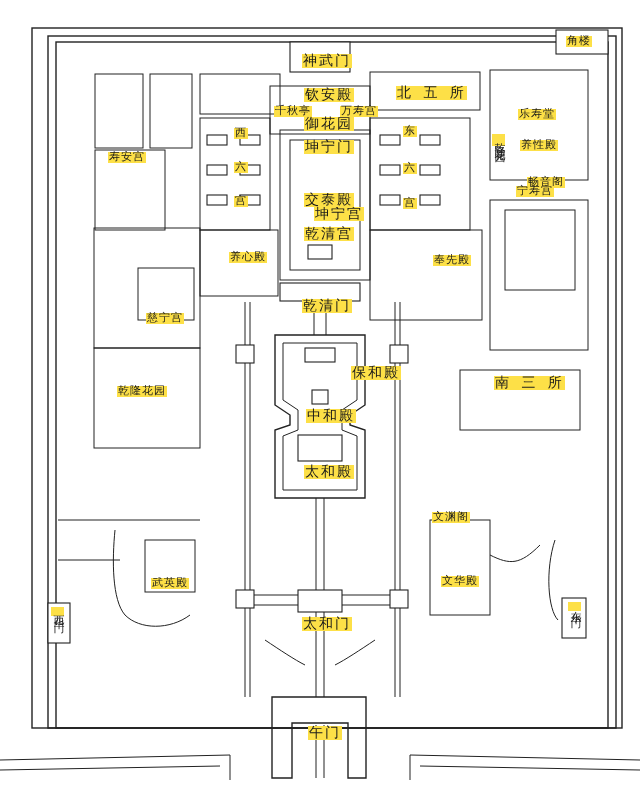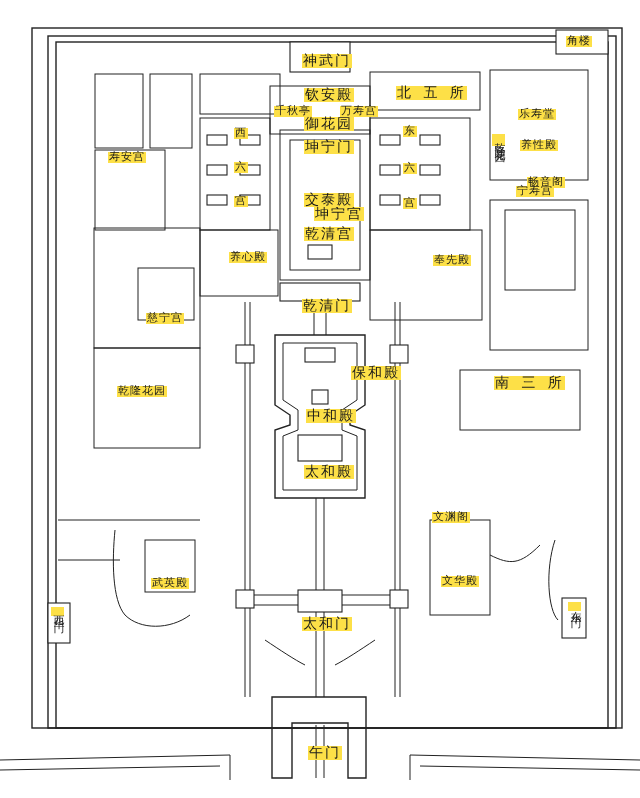--- a/index.html
+++ b/index.html
@@ -133,13 +133,13 @@
 <span class="lbl big" style="left:304px;top:366px;margin-left:47px;">保和殿</span>
 <span class="lbl big" style="left:306px;top:409px;">中和殿</span>
 <span class="lbl big" style="left:304px;top:465px;">太和殿</span>
 <span class="lbl big" style="left:494px;top:376px;">南 三 所</span>
 <span class="lbl" style="left:432px;top:512px;">文渊阁</span>
 <span class="lbl" style="left:441px;top:576px;">文华殿</span>
 <span class="lbl" style="left:151px;top:578px;">武英殿</span>
 <span class="lbl v" style="left:51px;top:607px;">西华门</span>
 <span class="lbl v" style="left:568px;top:602px;">东华门</span>
 <span class="lbl big" style="left:302px;top:617px;">太和门</span>
-<span class="lbl big" style="left:308px;top:726px;margin-top:20px;">午门</span>
+<span class="lbl big" style="left:308px;top:726px;">午门</span>
 
 </body></html>

